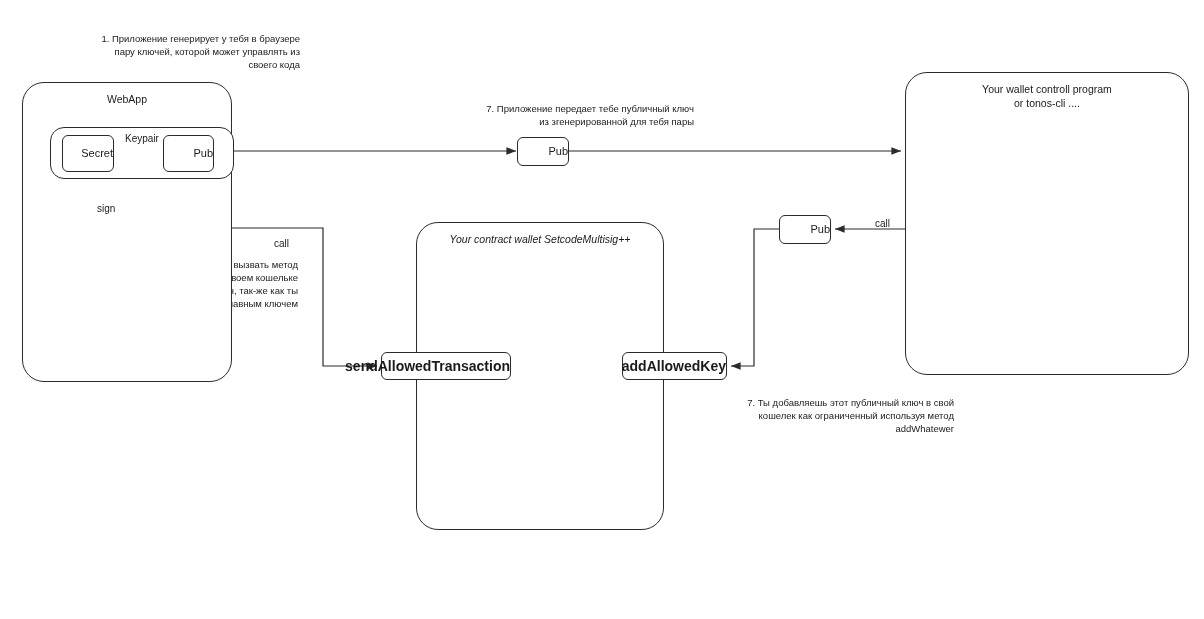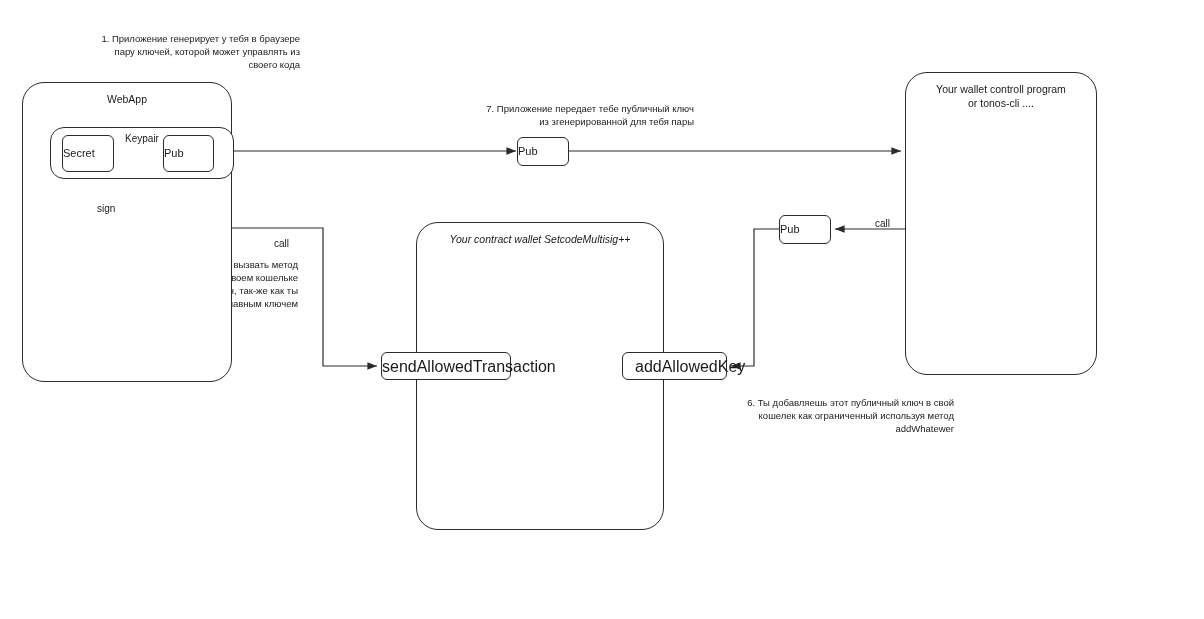--- a/index.html
+++ b/index.html
@@ -35,42 +35,43 @@
   .container-node {
     border-radius: 22px;
   }
   .group-node {
     border-radius: 14px;
   }
   .chip-node {
     border-radius: 6px;
     display: flex;
     align-items: center;
-    justify-content: flex-start;
+    justify-content: flex-end;
   }
   .node-title {
     position: absolute;
     left: 0;
     right: 0;
     top: 9px;
     text-align: center;
     font-size: 10.5px;
     line-height: 14px;
     color: #1a1a1a;
     white-space: pre-line;
   }
   .chip-label {
     font-size: 11px;
     line-height: 13px;
     color: #1a1a1a;
     text-align: center;
     white-space: nowrap;
   }
   .chip-label.small {
-    font-size: 16px;
+    font-size: 14px;
+    font-weight: bold;
   }
   .note {
     position: absolute;
     text-align: right;
     font-size: 9.5px;
     line-height: 13px;
     color: #1a1a1a;
     white-space: pre-line;
   }
   .edge-label {
@@ -109,33 +110,33 @@
 своего кода</div>
 
   <div class="note" style="left:404px; top:102px; width:290px;">7. Приложение передает тебе публичный ключ
 из згенерированной для тебя пары</div>
 
   <div class="note" style="left:38px; top:258px; width:260px;">4. Приложение может вызвать метод
 ограниченной отправки на твоем кошельке
 используя секретный ключ, так-же как ты
 вызываешь трансфер своим главным ключем</div>
 
-  <div class="note" style="left:694px; top:396px; width:260px;">6. Ты добавляешь этот публичный ключ в свой
+  <div class="note" style="left:694px; top:396px; width:260px;">7. Ты добавляешь этот публичный ключ в свой
 кошелек как ограниченный используя метод
 addWhatewer</div>
 
   <div class="node container-node" style="left:22px; top:82px; width:210px; height:300px;">
     <div class="node-title">WebApp</div>
   </div>
 
   <div class="node container-node" style="left:416px; top:222px; width:248px; height:308px;font-style:italic;">
     <div class="node-title">Your contract wallet SetcodeMultisig++</div>
   </div>
 
-  <div class="node container-node" style="left:905px; top:72px; width:192px; height:303px;">
+  <div class="node container-node" style="left:905px; top:72px; width:284px; height:303px;">
     <div class="node-title">Your wallet controll program
 or tonos-cli ....</div>
   </div>
 
   <div class="node group-node" style="left:50px; top:127px; width:184px; height:52px;">
     <div class="node-title" style="top:4px; font-size:10px;">Keypair</div>
   </div>
 
   <div class="node chip-node" style="left:62px; top:135px; width:52px; height:37px;">
     <span class="chip-label">Secret</span>

